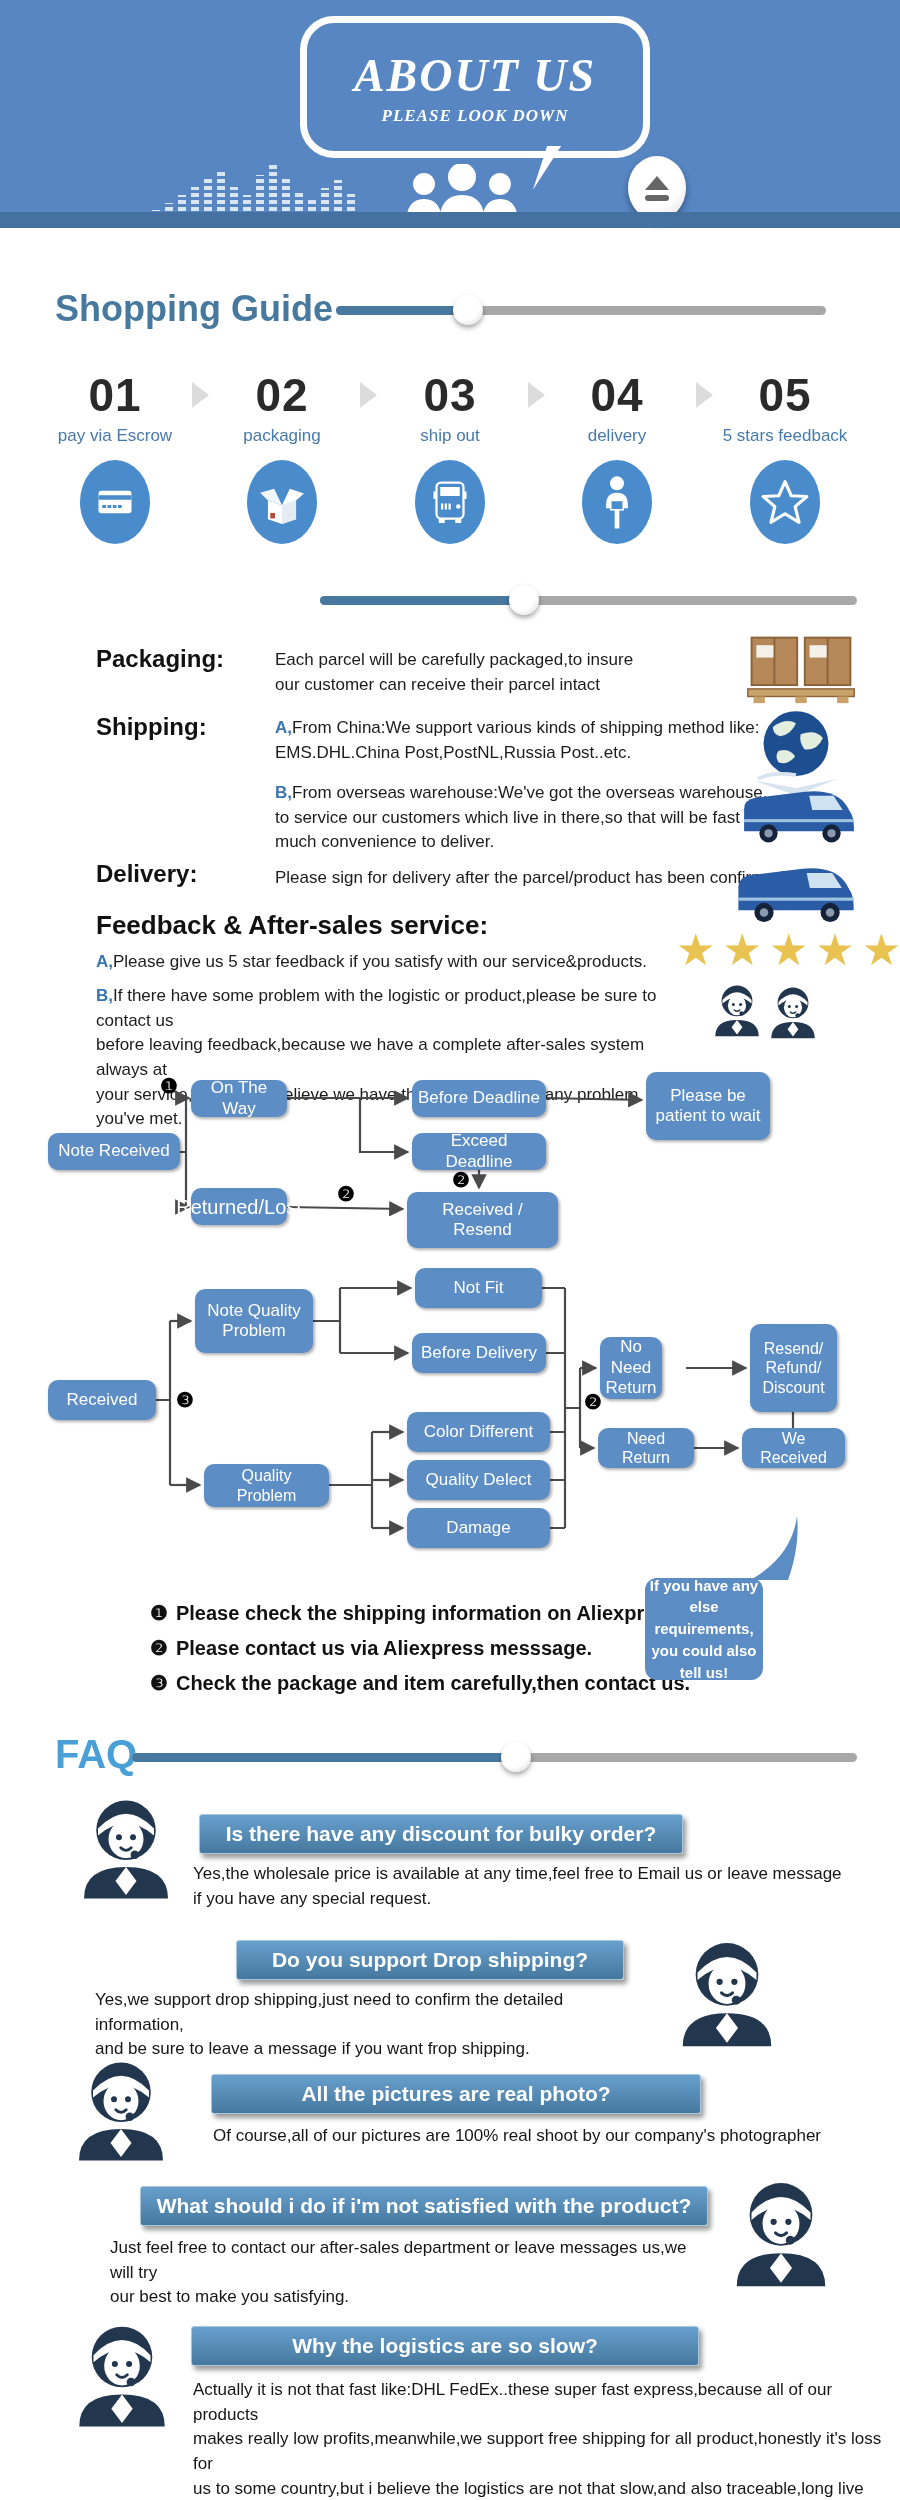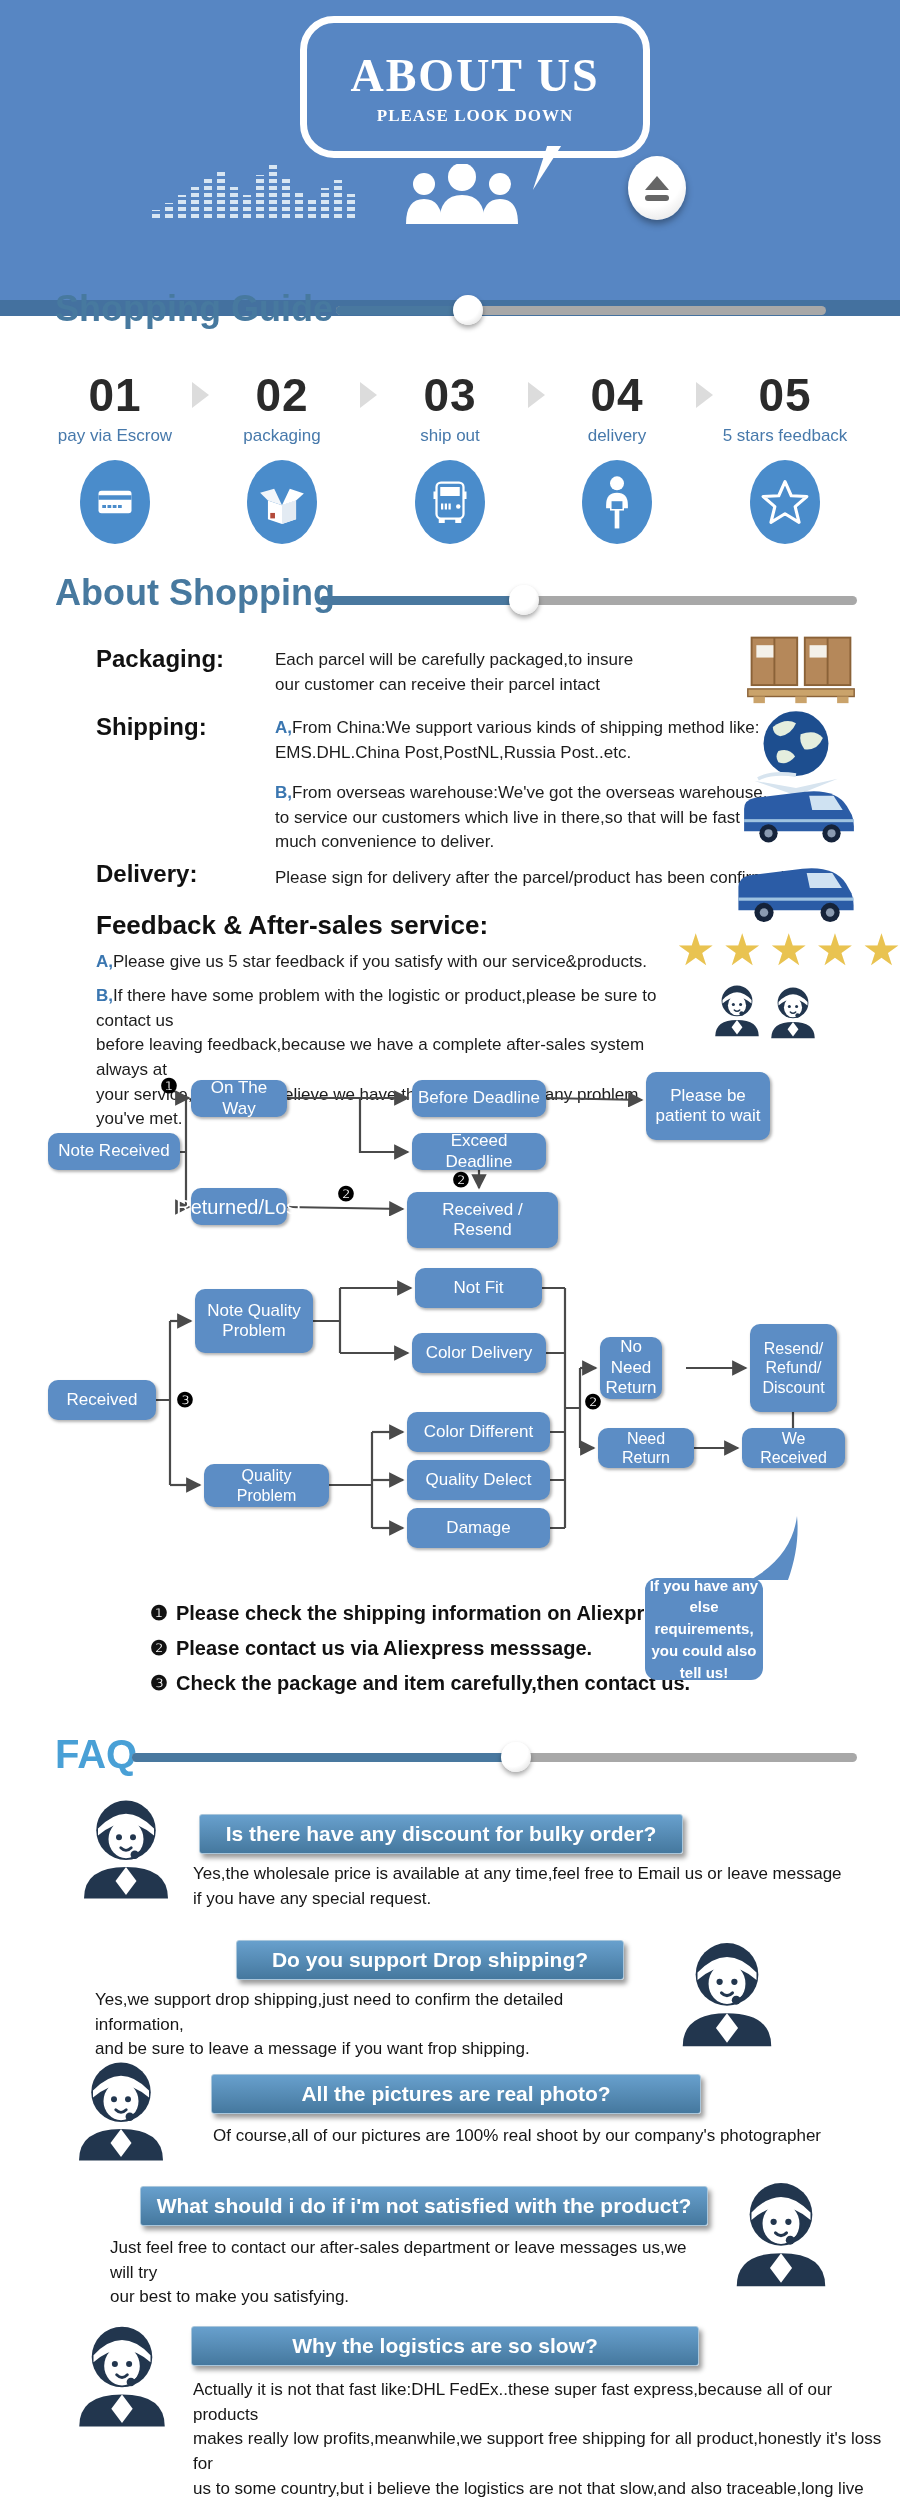--- a/index.html
+++ b/index.html
@@ -1,20 +1,20 @@
 <!DOCTYPE html>
 <html><head>
 <meta charset="utf-8">
 <style>
   html,body{margin:0;padding:0;background:#fff;}
   .page{position:relative;width:900px;height:2500px;background:#fff;overflow:hidden;
         font-family:"Liberation Sans",sans-serif;color:#1b1b1b;}
   .abs{position:absolute;}
   
-  .header{position:absolute;top:0;left:0;width:900px;height:316px;background:#5786c3;}
+  .header{position:absolute;top:0;left:0;width:900px;height:228px;background:#5786c3;font-style:italic;}
   .header-strip{position:absolute;bottom:0;left:0;width:100%;height:16px;background:#44719f;}
   .bubble{position:absolute;left:300px;top:16px;width:336px;height:128px;border:7px solid #fff;
           border-radius:34px;display:flex;flex-direction:column;align-items:center;justify-content:center;}
   .bubble-title{font-family:"Liberation Serif",serif;font-weight:bold;font-size:46px;color:#fff;letter-spacing:2px;}
   .bubble-sub{font-family:"Liberation Serif",serif;font-weight:bold;font-size:17px;color:#fff;letter-spacing:1px;margin-top:4px;}
   .bubble-tail{position:absolute;left:540px;top:146px;width:0;height:0;
                border-left:14px solid #fff;border-right:26px solid transparent;border-bottom:44px solid transparent;
                border-top:0;transform:skewX(-18deg);}
   .eq{position:absolute;left:152px;top:158px;width:228px;height:60px;display:flex;align-items:flex-end;gap:5px;}
   .eq i{display:block;width:8px;background:repeating-linear-gradient(to top,#d8e6f3 0 4px,rgba(0,0,0,0) 4px 7px);}
@@ -209,21 +209,20 @@
   <div class="step" style="left:705px;top:368px">
     <div class="step-num">05</div>
     <div class="step-label">5 stars feedback</div>
     <div class="step-icon">
       <svg width="50" height="50" viewBox="0 0 64 64">
         <polygon points="32,6 40,24 60,25 45,38 50,58 32,47 14,58 19,38 4,25 24,24" fill="none" stroke="#fff" stroke-width="4" stroke-linejoin="round"></polygon>
       </svg>
     </div>
   </div>
 
-  <div class="h-main" style="left:55px;top:572px;font-size:36px">About Shopping</div>
   <div class="slider" style="left:320px;top:596px;width:537px">
     <div class="track"></div>
     <div class="fill" style="width:38%"></div>
     <div class="knob" style="left:calc(38% - 15px)"></div>
   </div>
 
   <div class="row-label" style="left:96px;top:645px">Packaging:</div>
   <div class="row-text" style="left:275px;top:648px">Each parcel will be carefully packaged,to insure
 our customer can receive their parcel intact</div>
   <svg class="abs" style="left:742px;top:630px" width="118" height="76" viewBox="0 0 120 80">
@@ -329,21 +328,21 @@
         <line x1="580" y1="108" x2="596" y2="108" marker-end="url(#arw2)"></line>
         <line x1="580" y1="188" x2="594" y2="188" marker-end="url(#arw2)"></line>
         <line x1="686" y1="108" x2="746" y2="108" marker-end="url(#arw2)"></line>
         <line x1="694" y1="188" x2="738" y2="188" marker-end="url(#arw2)"></line>
         <line x1="793" y1="152" x2="793" y2="168"></line>
       </g>
     </svg>
     <div class="node" style="left:48px;top:120px;width:108px;height:40px">Received</div>
     <div class="node" style="left:195px;top:29px;width:118px;height:64px">Note Quality Problem</div>
     <div class="node" style="left:415px;top:8px;width:127px;height:40px">Not Fit</div>
-    <div class="node" style="left:412px;top:73px;width:134px;height:40px">Color Delivery</div>
+    <div class="node" style="left:412px;top:73px;width:134px;height:40px">Before Delivery</div>
     <div class="node" style="left:600px;top:77px;width:62px;height:62px">No Need Return</div>
     <div class="node" style="left:750px;top:64px;width:87px;height:88px;font-size:16px">Resend/ Refund/ Discount</div>
     <div class="node" style="left:407px;top:152px;width:143px;height:40px">Color Different</div>
     <div class="node" style="left:598px;top:168px;width:96px;height:40px;font-size:16px">Need Return</div>
     <div class="node" style="left:742px;top:168px;width:103px;height:40px;font-size:16px">We Received</div>
     <div class="node" style="left:204px;top:204px;width:125px;height:43px;font-size:16px">Quality Problem</div>
     <div class="node" style="left:407px;top:200px;width:143px;height:40px">Quality Delect</div>
     <div class="node" style="left:407px;top:248px;width:143px;height:40px">Damage</div>
     <span class="marker" style="left:176px;top:128px">❸</span>
     <span class="marker" style="left:584px;top:130px">❷</span>

